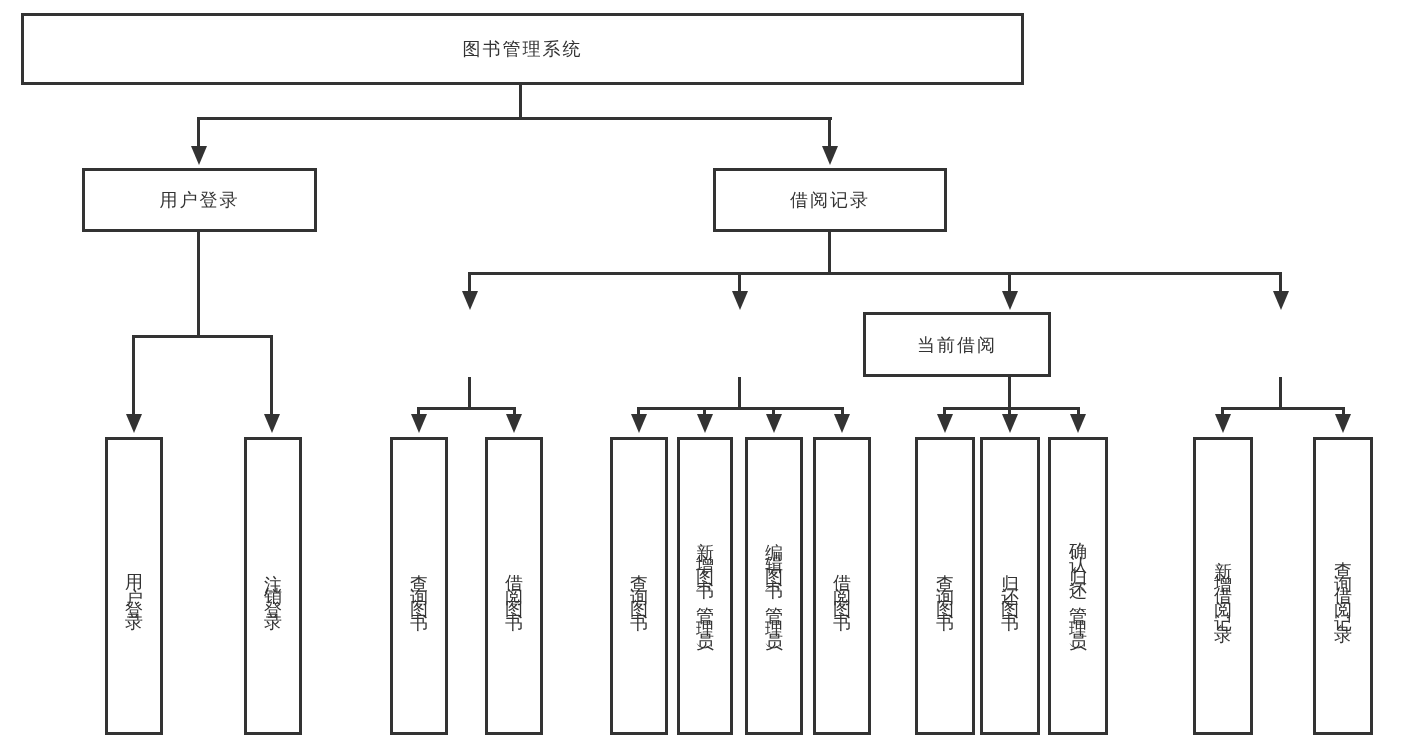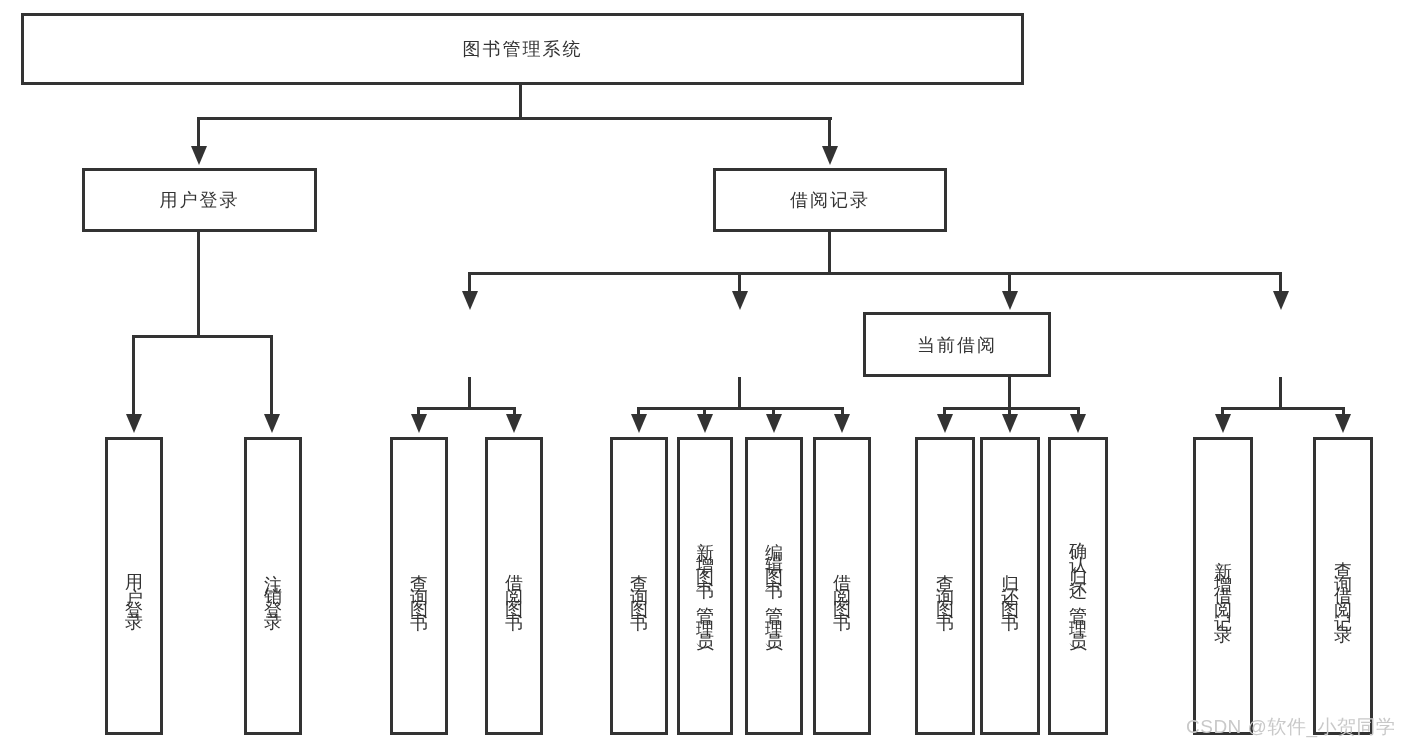--- a/index.html
+++ b/index.html
@@ -196,15 +196,14 @@
     <span>确认归还（管理员）</span>
   </div>
 
   <div class="leaf" style="left:1193px; top:437px; width:60px; height:298px;">
     <span>新增借阅记录</span>
   </div>
   <div class="leaf" style="left:1313px; top:437px; width:60px; height:298px;">
     <span>查询借阅记录</span>
   </div>
 
-  <div class="watermark">CSDN @软件_小贺同学</div>
 
 </div>
 
 </body></html>

